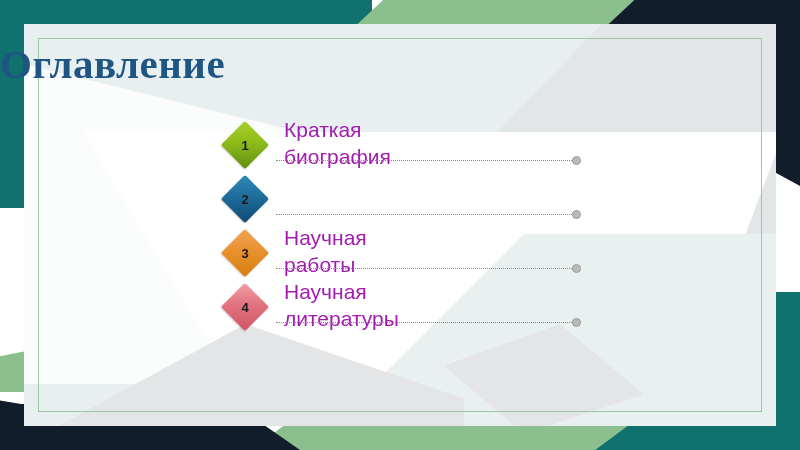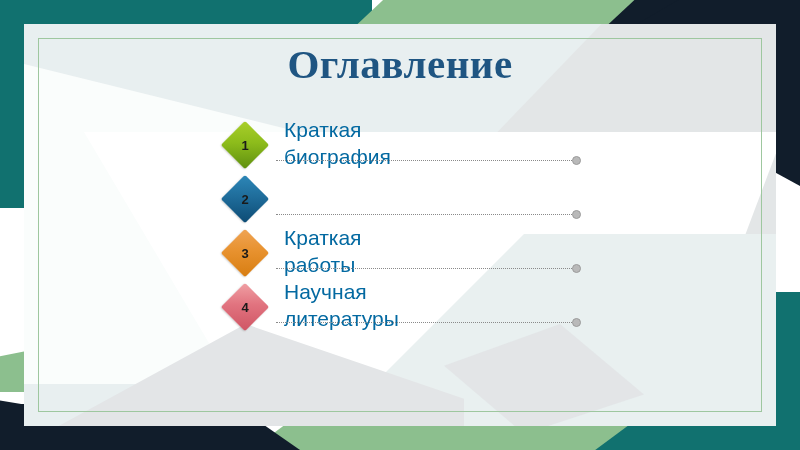--- a/index.html
+++ b/index.html
@@ -164,21 +164,20 @@
     clip-path: polygon(0% 38%, 58% 0%, 100% 64%, 40% 100%);
     opacity: .75;
   }
 
   
   #title {
     position: absolute;
     left: 0;
     top: 40px;
     width: 800px;
-    text-align: center;
     font-family: "Liberation Serif", serif;
     font-weight: bold;
     font-size: 41px;
     color: #1f5582;
     letter-spacing: .5px;
     z-index: 10;
   }
 
   
   #toc {
@@ -219,21 +218,21 @@
   .d3 { background: linear-gradient(135deg, #efa455 0%, #e8922f 45%, #d77d11 100%); }
   .d4 { background: linear-gradient(135deg, #f0a0a4 0%, #e1737f 45%, #cf5564 100%); }
 
   .toc-text {
     position: absolute;
     left: 56px;
     top: -8px;
     width: 120px;
     font-size: 21px;
     line-height: 27px;
-    color: #0369a1;
+    color: #a21caf;
     white-space: normal;
   }
   .dots {
     position: absolute;
     left: 48px;
     top: 36px;
     width: 300px;
     height: 1px;
     border-top: 1px dotted #8a8a8a;
   }
@@ -294,21 +293,21 @@
         <span>2</span>
       </div>
       <div class="dots"></div>
       <div class="dot-end"></div>
     </div>
 
     <div class="toc-row">
       <div class="diamond d3">
         <span>3</span>
       </div>
-      <div class="toc-text">Краткая работы</div>
+      <div class="toc-text">Научная работы</div>
       <div class="dots"></div>
       <div class="dot-end"></div>
     </div>
 
     <div class="toc-row">
       <div class="diamond d4">
         <span>4</span>
       </div>
       <div class="toc-text">Научная литературы</div>
       <div class="dots"></div>

